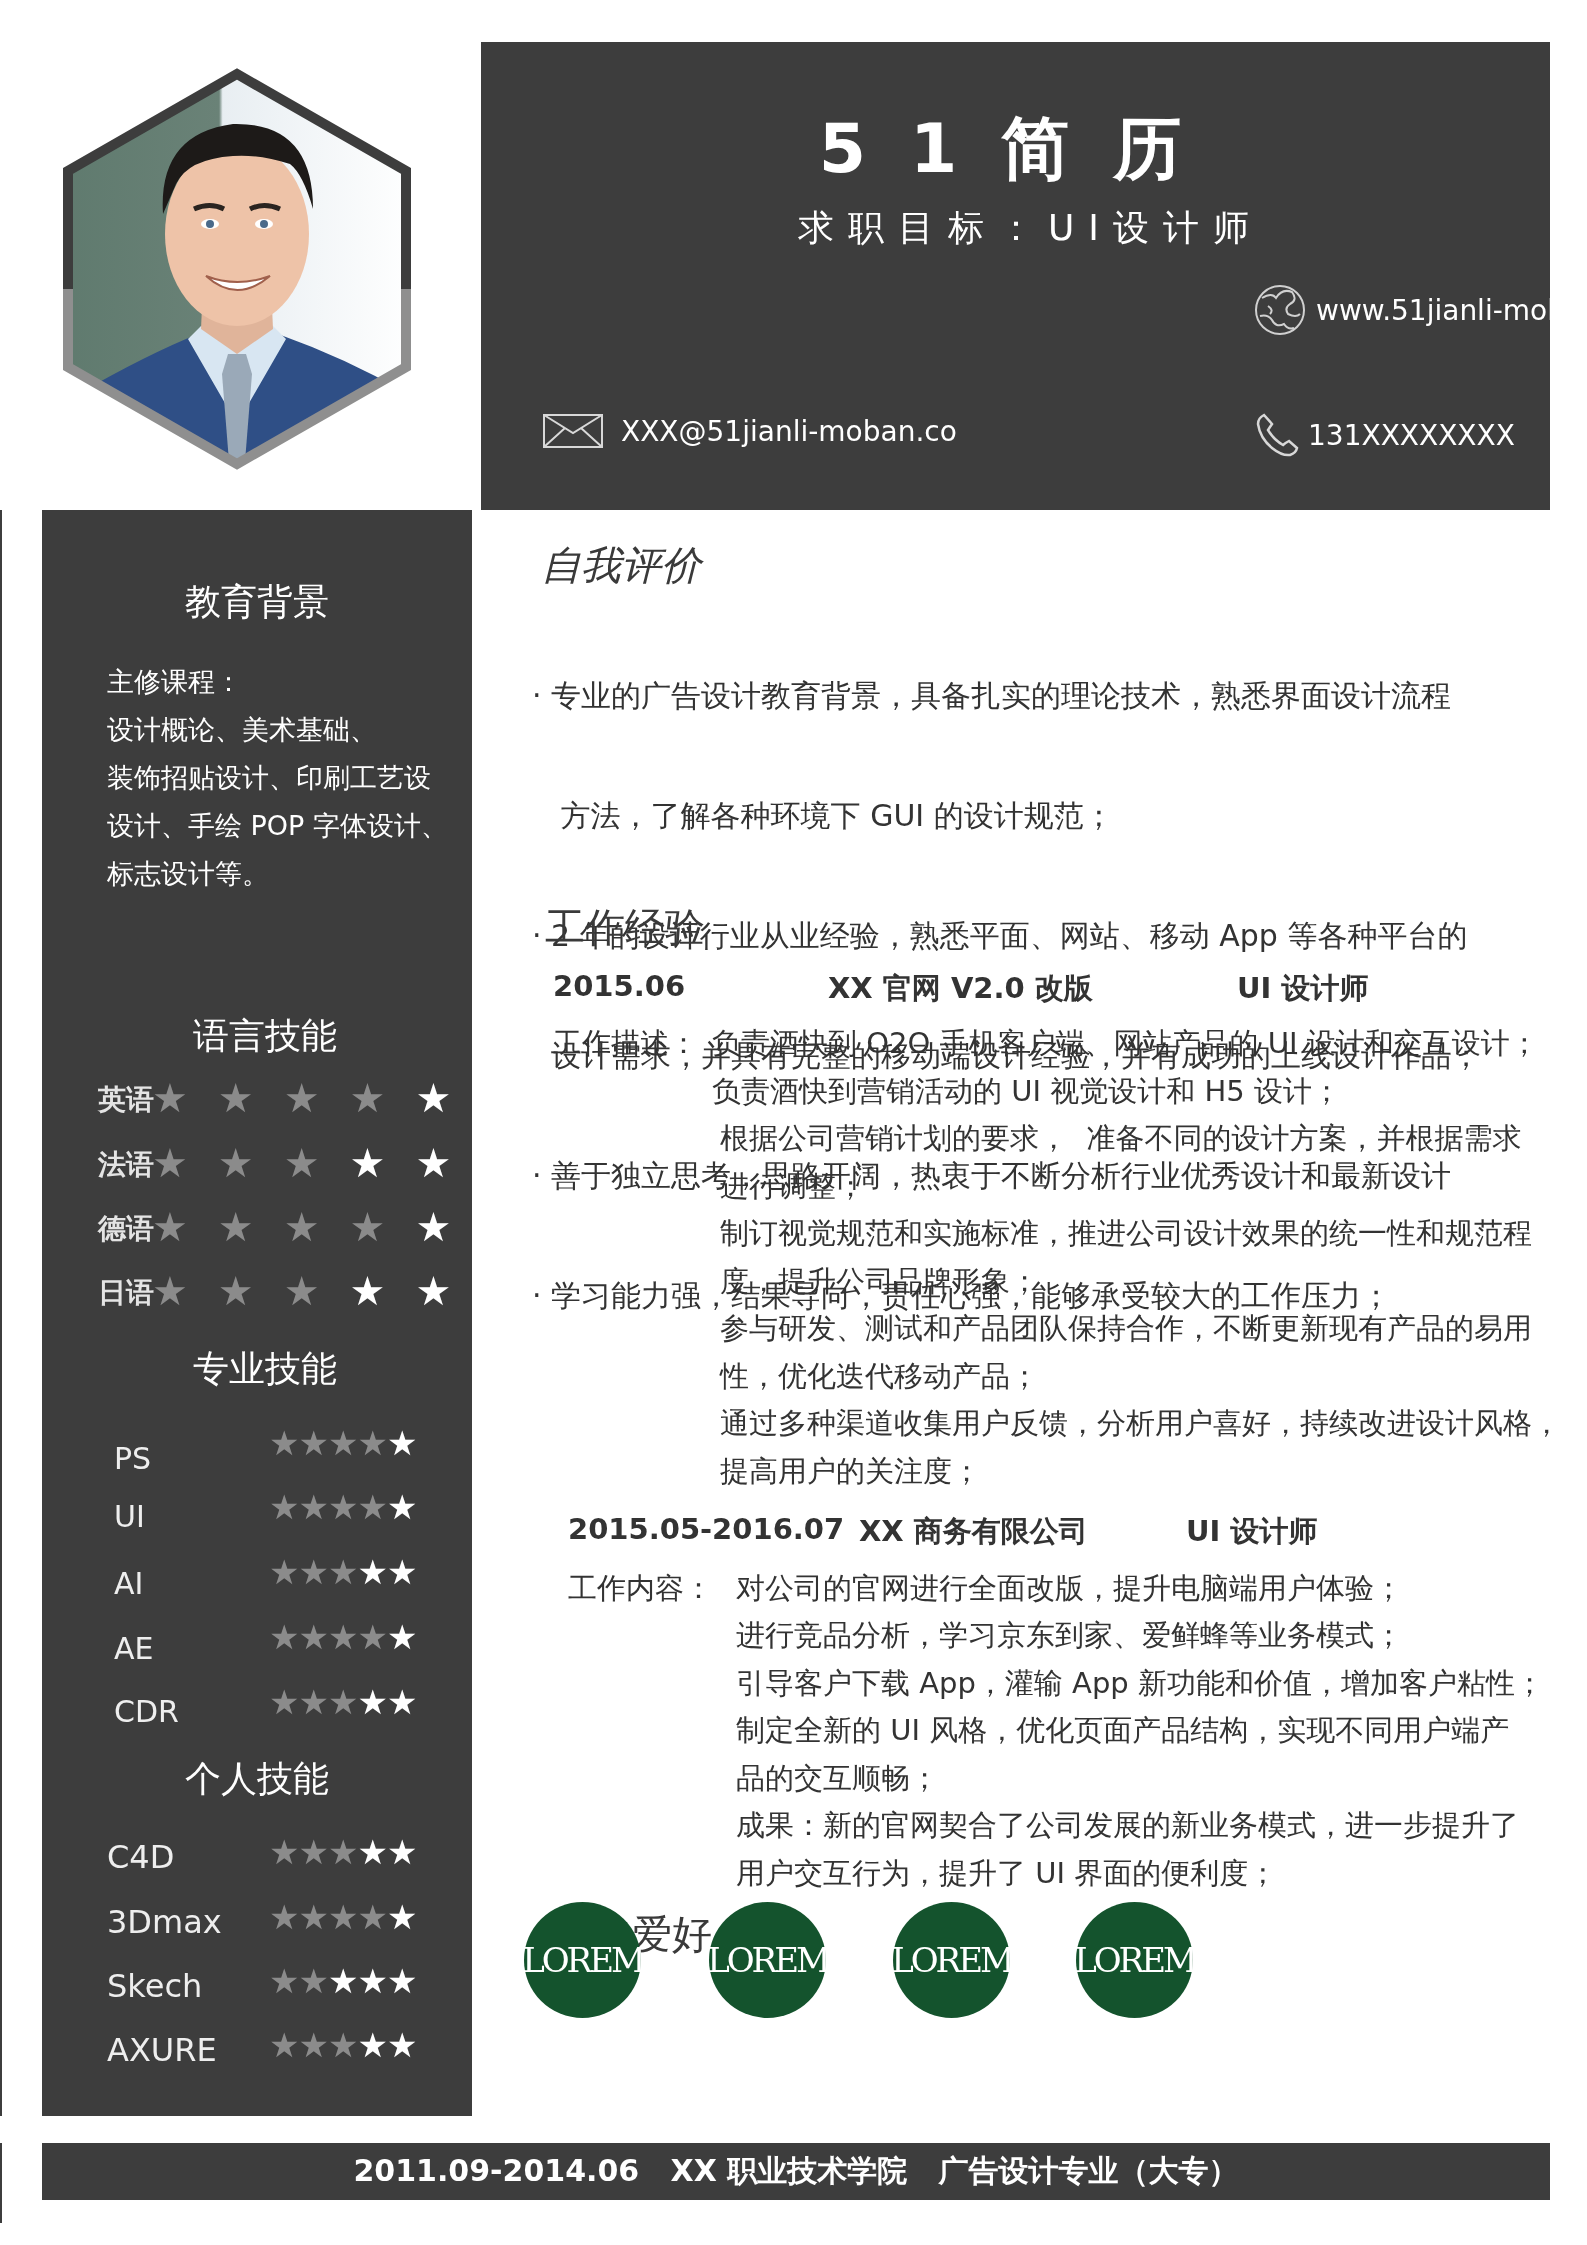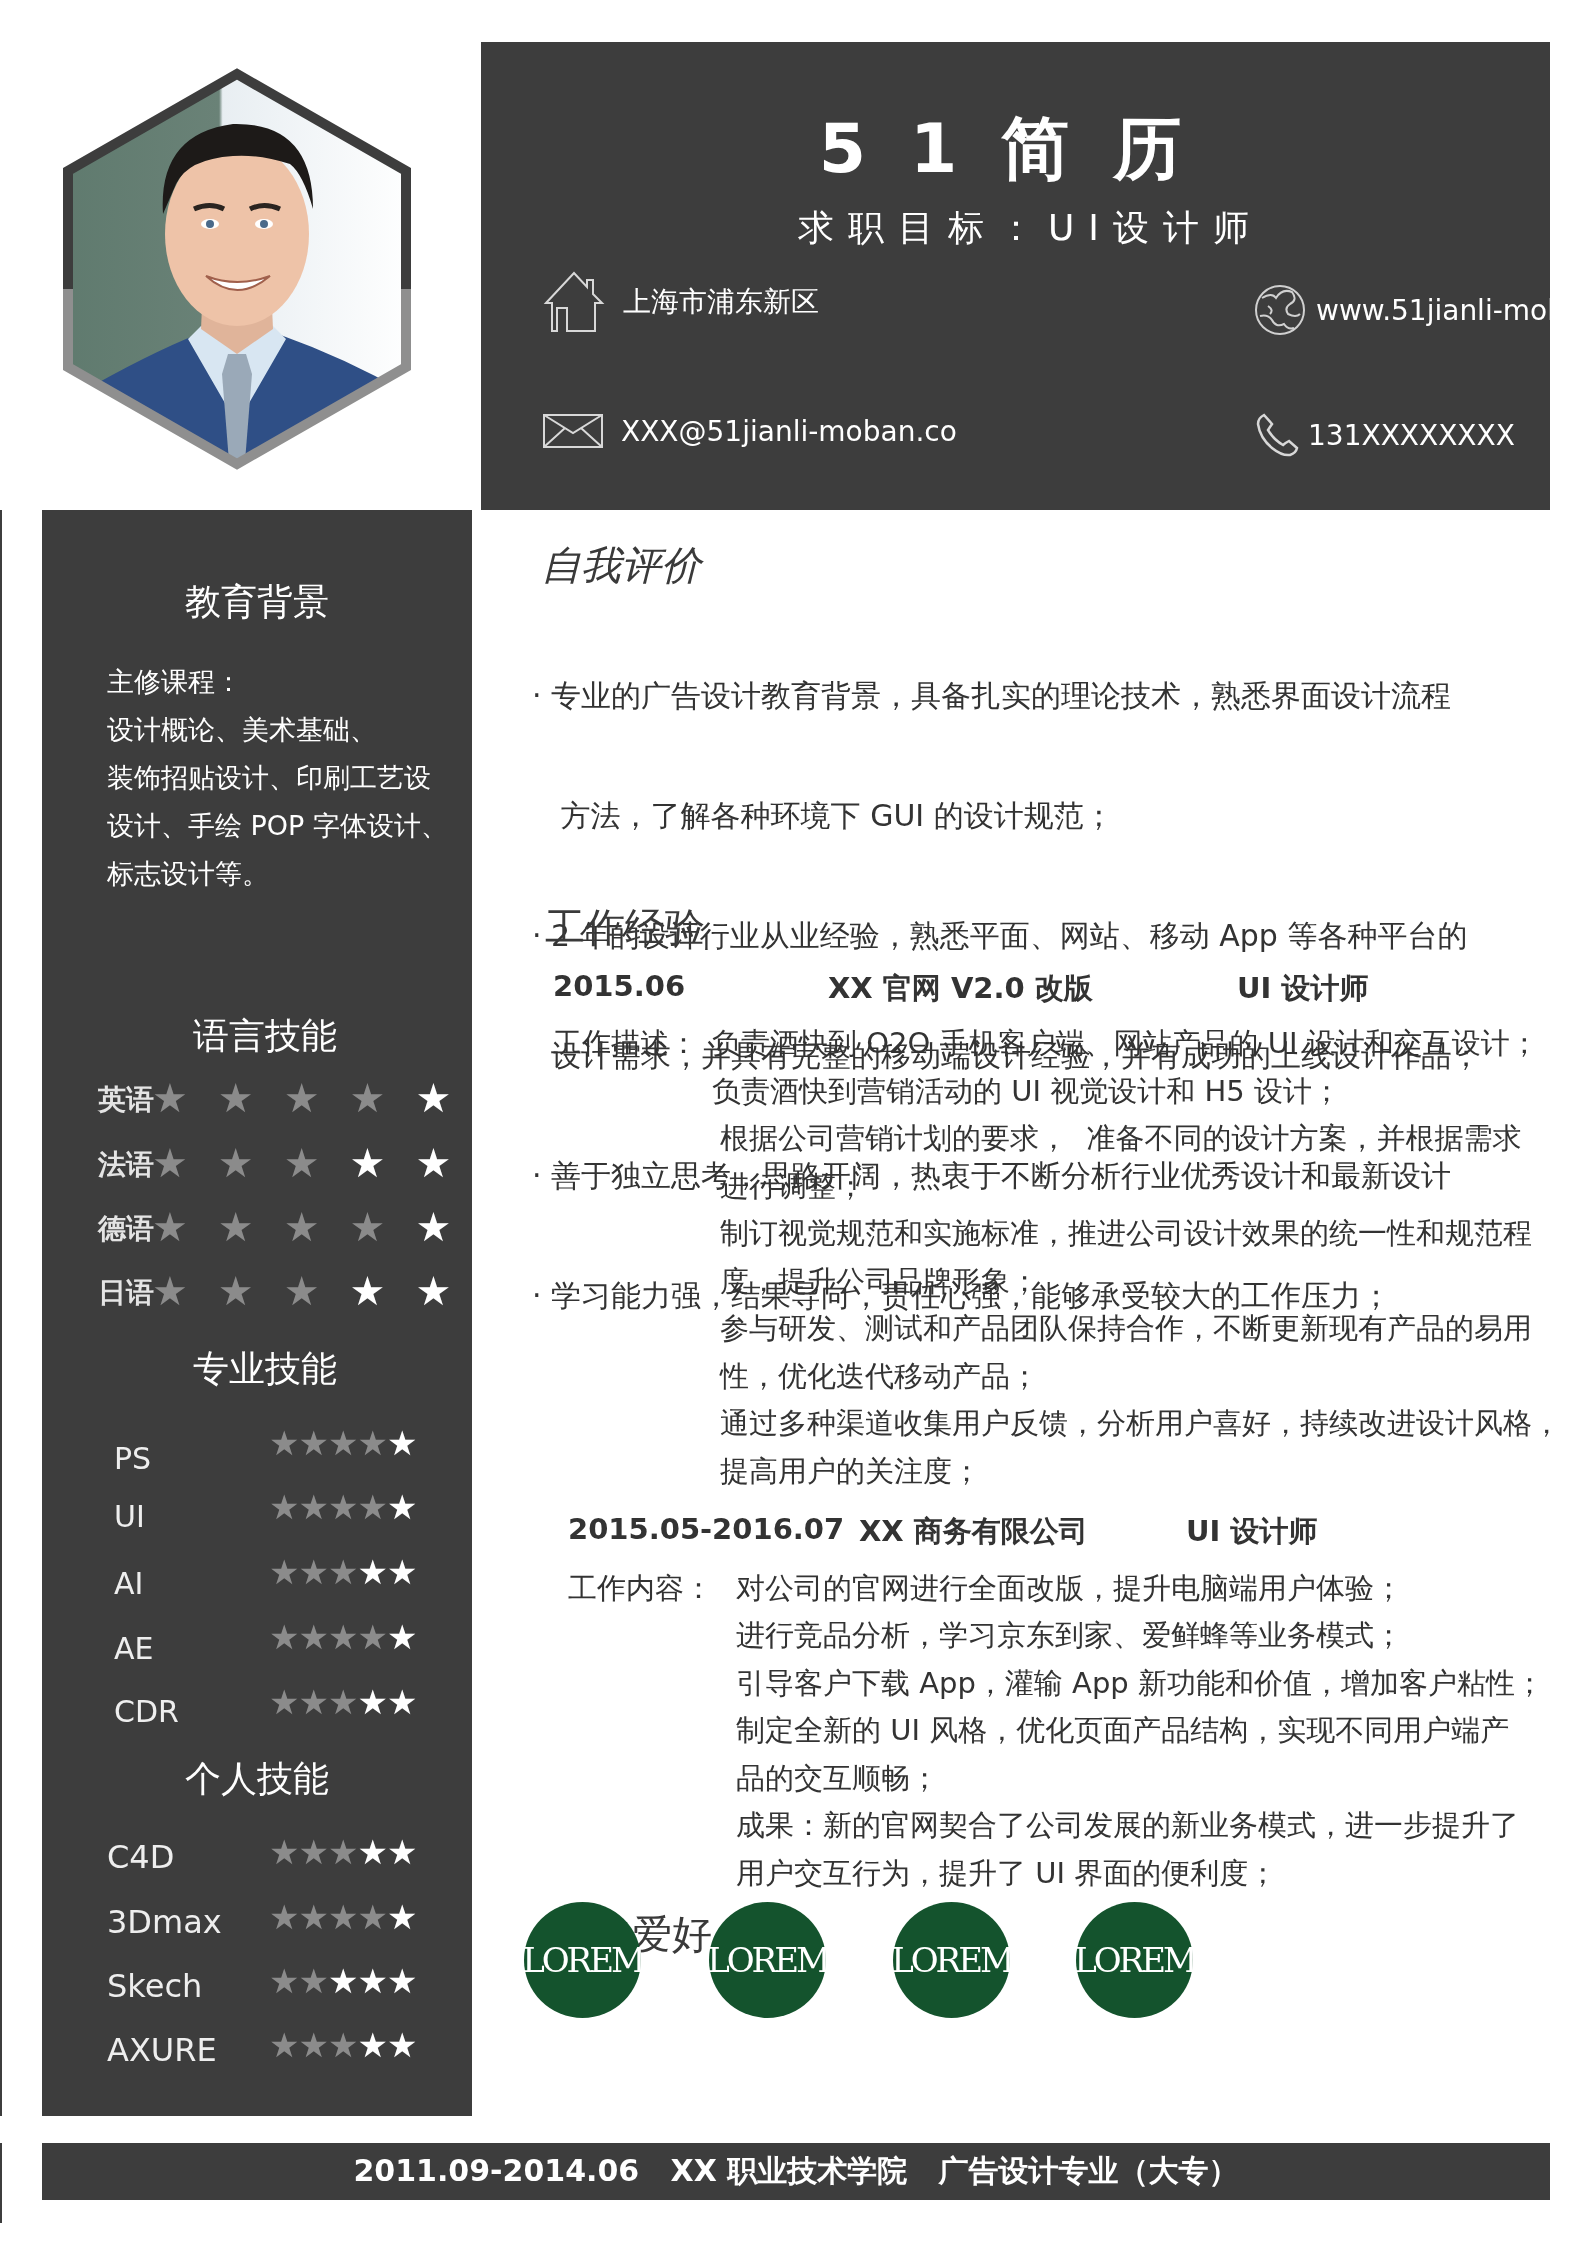--- a/index.html
+++ b/index.html
@@ -100,26 +100,20 @@
   </g>
 
   <polyline points="10,225 10,107 179,10 348,107 348,225" fill="none" stroke="#3d3d3d" stroke-width="10"></polyline>
   <polyline points="10,225 10,303 179,400 348,303 348,225" fill="none" stroke="#8f8f8f" stroke-width="10"></polyline>
 </svg>
 
 <div id="header" class="dark">
   <div class="title">51简历</div>
   <div class="subtitle">求职目标：UI设计师</div>
 
-  <div class="contact" style="left:62px; top:228px;">
-    <svg width="62" height="64" viewBox="0 0 62 64">
-      <path d="M3,33 L31,3 L44,17 L44,10 L50,10 L50,24 L59,33 L52,33 L52,61 L24,61 L24,38 L14,38 L14,61 L9,61 L9,33 Z" fill="none" stroke="#d8d8d8" stroke-width="2"></path>
-    </svg>
-    <span>上海市浦东新区</span>
-  </div>
 
   <div class="contact" style="left:62px; top:372px;">
     <svg width="60" height="34" viewBox="0 0 60 34">
       <rect x="1" y="1" width="58" height="32" fill="none" stroke="#d8d8d8" stroke-width="2"></rect>
       <path d="M1,1 L30,19 L59,1 M1,33 L22,14 M59,33 L38,14" fill="none" stroke="#d8d8d8" stroke-width="2"></path>
     </svg>
     <span>XXX@51jianli-moban.co</span>
   </div>
 
   <div class="contact" style="left:773px; top:242px;">

